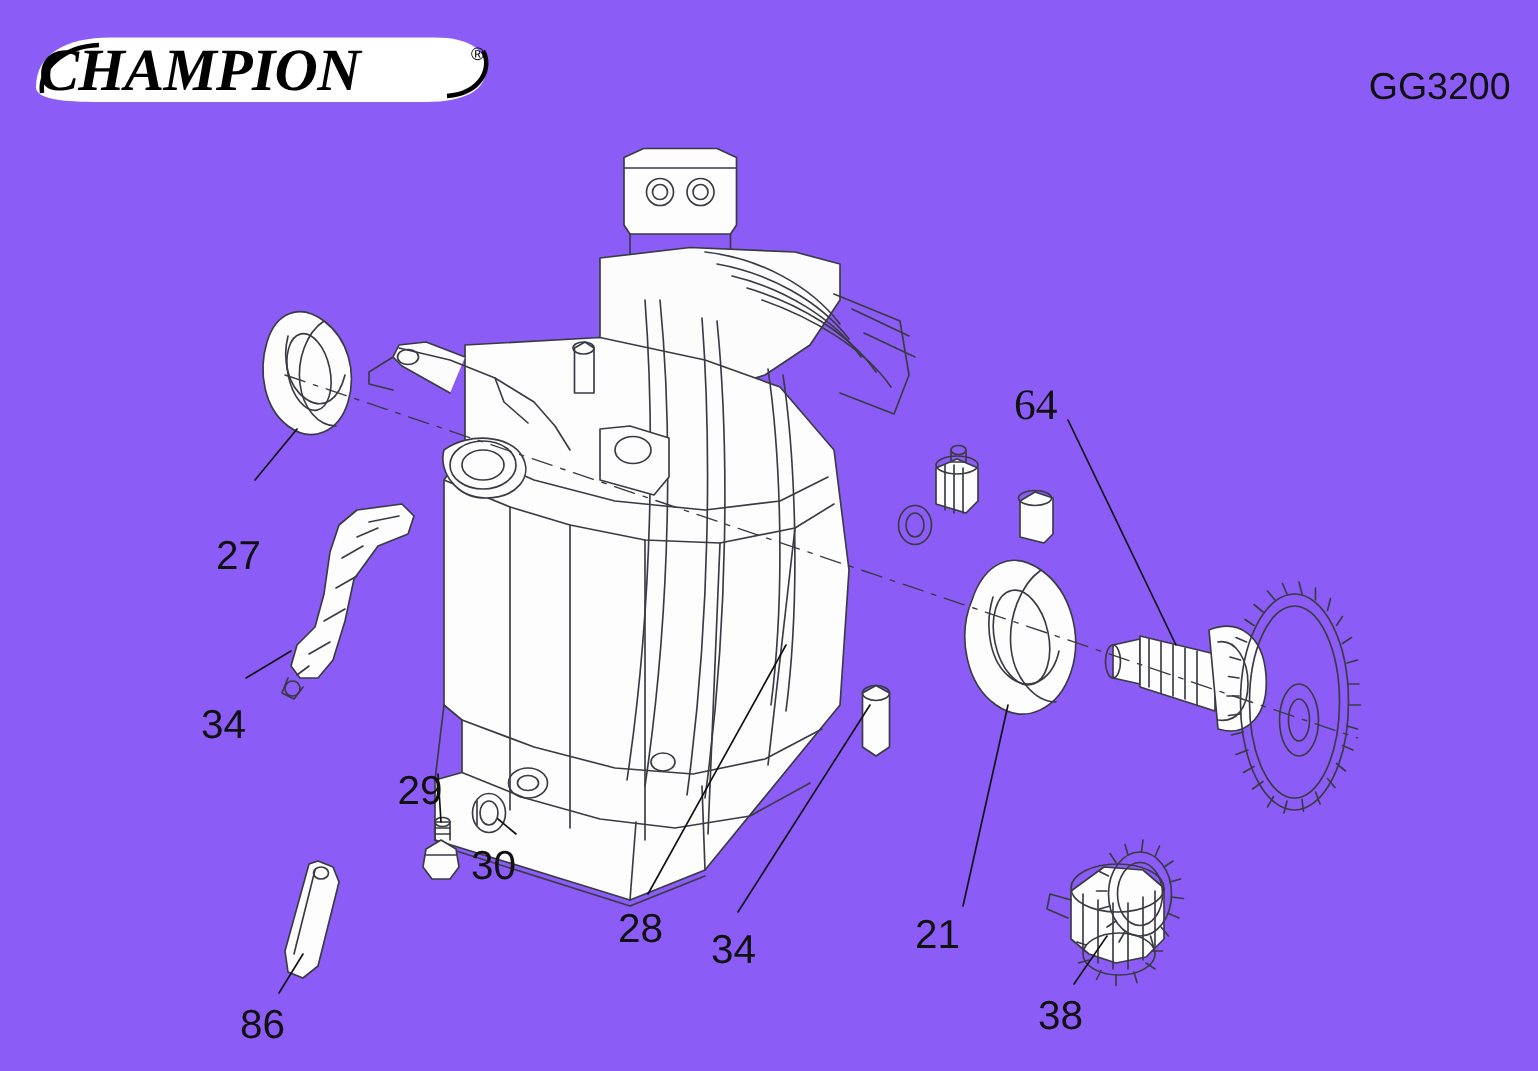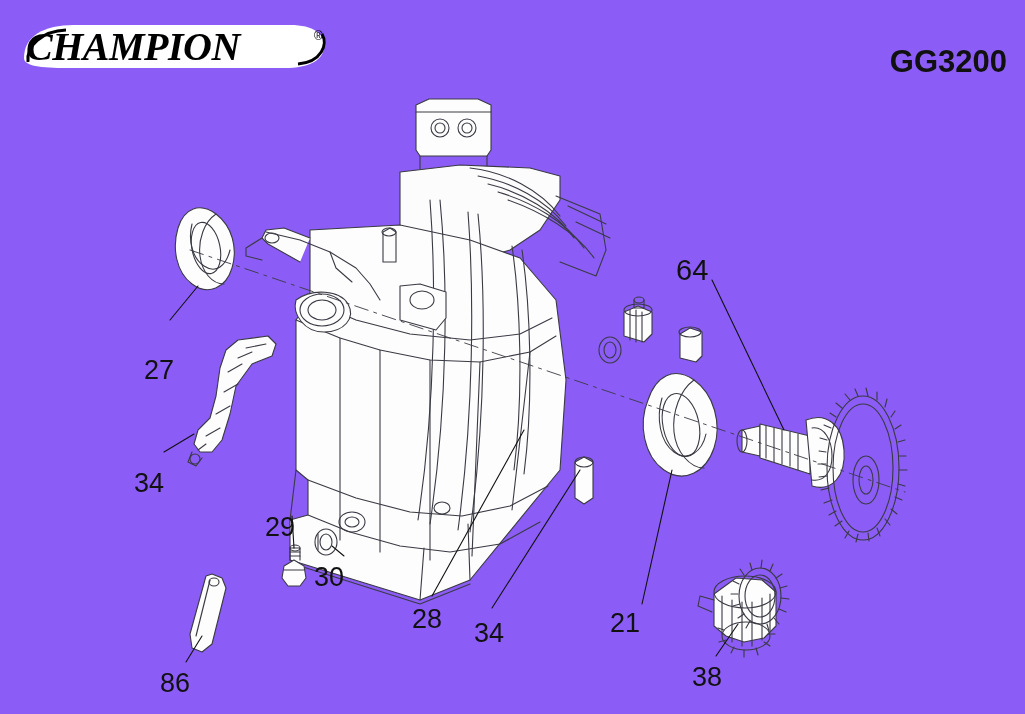--- a/index.html
+++ b/index.html
@@ -36,42 +36,42 @@
     left: 368px;
     top: 50px;
     font-size: 15.5px;
     color: #1a1a1a;
     white-space: nowrap;
   }
   #model-code {
     position: absolute;
     right: 18px;
     top: 44px;
-    font-size: 31px;
+    font-size: 25px;
     color: #111111;
     white-space: nowrap;
-    font-weight: bold;
   }
   
   #drawing {
     position: absolute;
     left: 0;
     top: 0;
     width: 1025px;
     height: 714px;
   }
   .callout {
     position: absolute;
     font-size: 27px;
     color: #111111;
     font-family: "Liberation Sans", sans-serif;
     user-select: none;
   }
   .callout.big {
     font-size: 29px;
+    font-family: Liberation Serif, serif;
   }
 </style>
 </head>
 <body>
 
 <div id="page">
 
   <div id="header">
     <div id="brand-logo">
       <svg width="310" height="50" viewBox="0 0 310 50" xmlns="http://www.w3.org/2000/svg">

